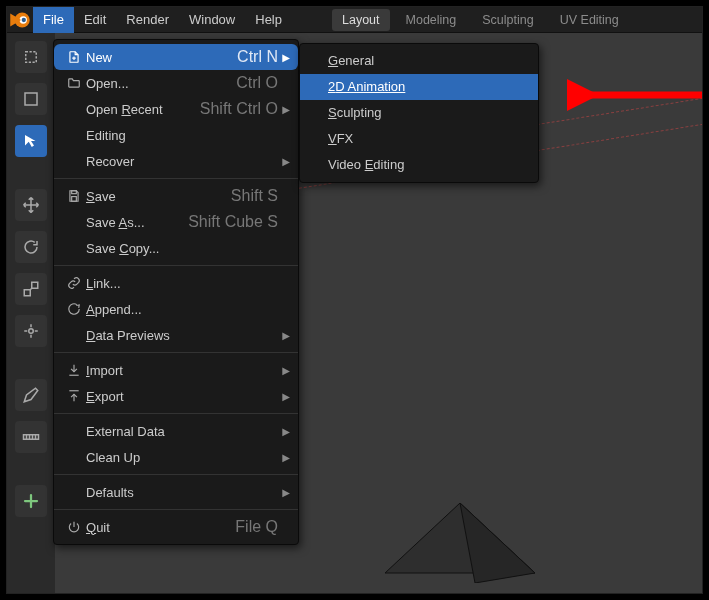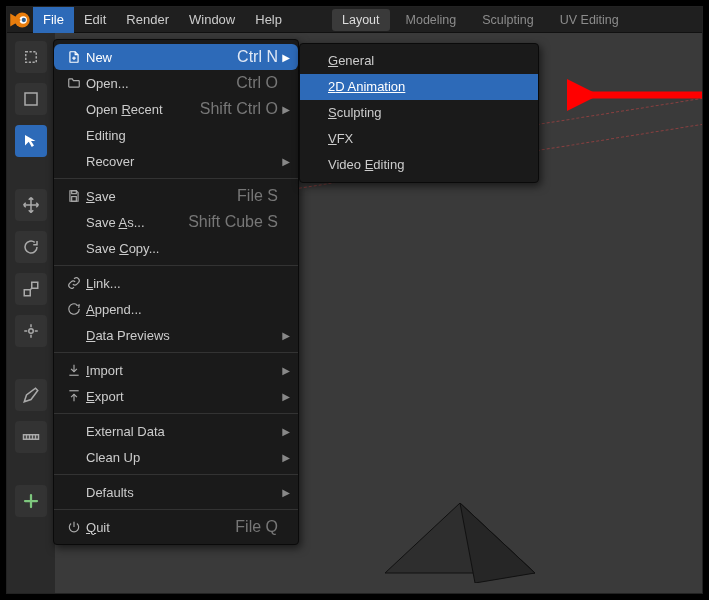--- a/index.html
+++ b/index.html
@@ -185,21 +185,21 @@
       <div class="sep"></div>
       <div class="item">
         <span class="ic">
           <svg viewBox="0 0 24 24" fill="none" stroke="currentColor" stroke-width="2">
             <path d="M5 3h11l3 3v15H5z"></path>
             <rect x="8" y="3" width="8" height="5"></rect>
             <rect x="8" y="13" width="8" height="8"></rect>
           </svg>
         </span>
         <span class="lbl"><span class="und">S</span>ave</span>
-        <span class="sc">File S</span>
+        <span class="sc">Shift S</span>
         <span class="arr"></span>
       </div>
       <div class="item">
         <span class="ic"></span>
         <span class="lbl">Save <span class="und">A</span>s...</span>
         <span class="sc">Shift Cube S</span>
         <span class="arr"></span>
       </div>
       <div class="item">
         <span class="ic"></span>

